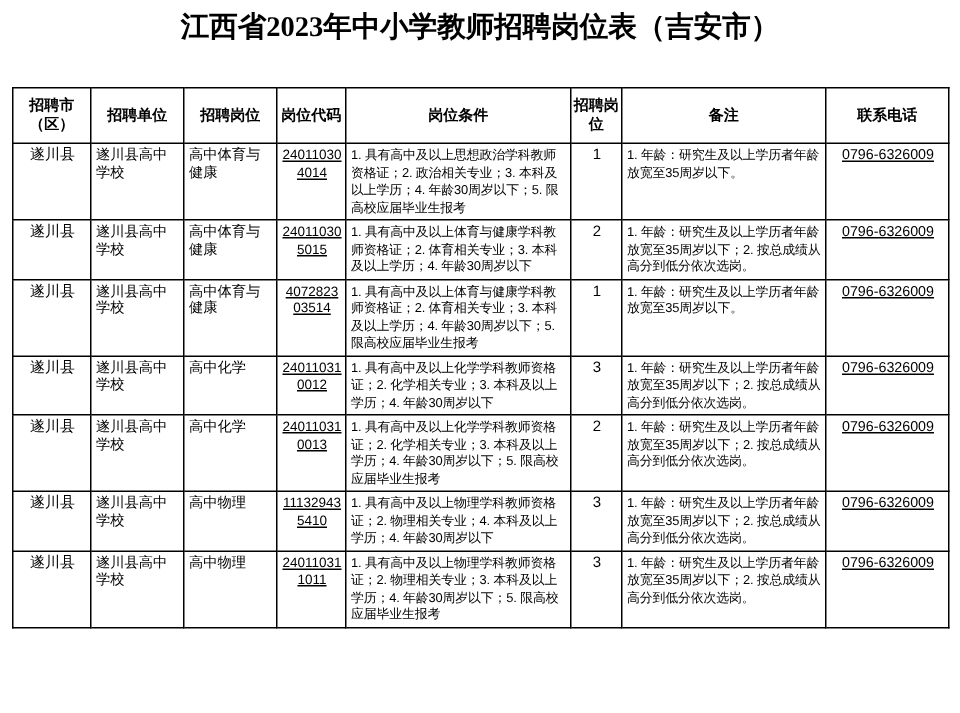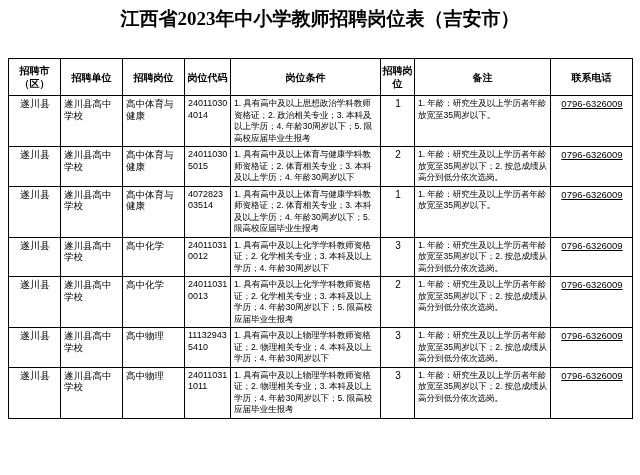--- a/index.html
+++ b/index.html
@@ -74,21 +74,22 @@
     line-height: 11px;
     letter-spacing: -0.1px;
   }
   td.unit, td.post {
     font-size: 9.5px;
     line-height: 12px;
   }
   td.code {
     font-size: 9px;
     line-height: 12px;
-    text-align: left;
+    text-align: center;
+    text-decoration: underline;
   }
   td.city {
     font-size: 10px;
   }
   td.num {
     font-size: 10px;
   }
   td.phone {
     font-size: 9.5px;
     text-align: center;

